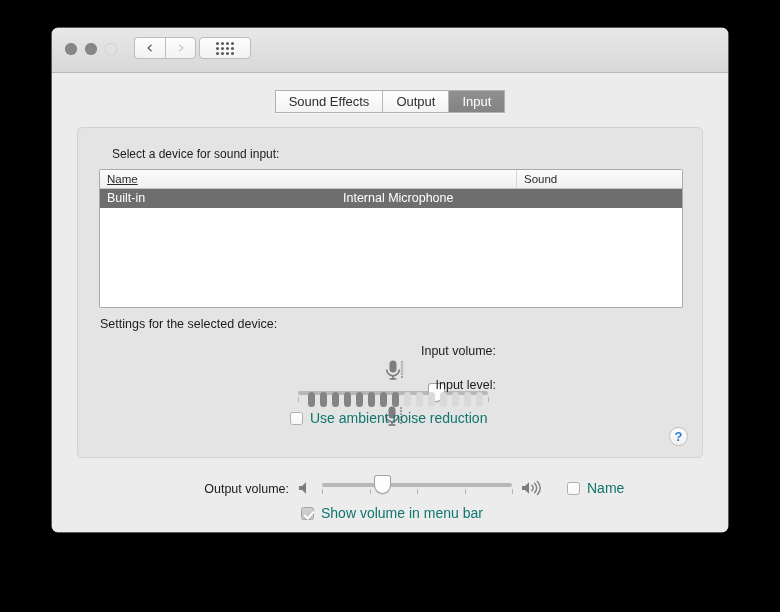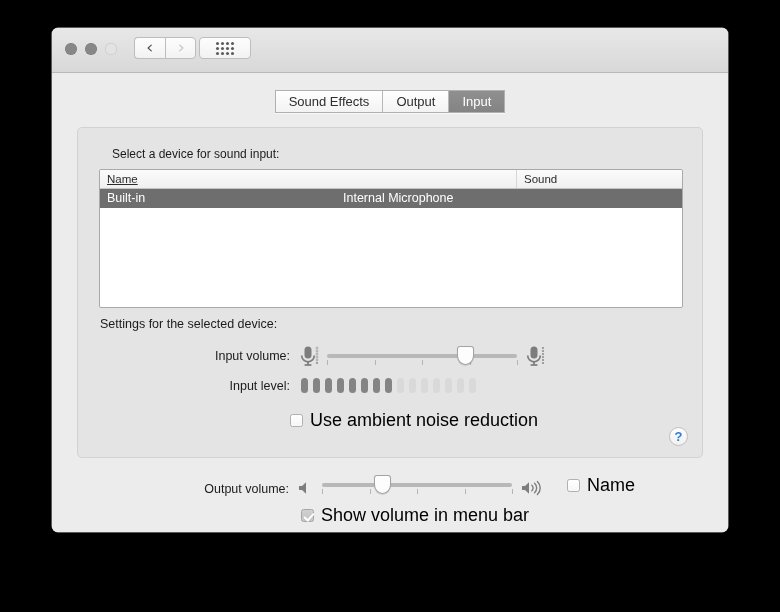--- a/index.html
+++ b/index.html
@@ -248,20 +248,21 @@
     top: 189px;
     font-size: 12.5px;
     color: #1b1b1b;
   }
 
   
   .ctl-row {
     position: absolute;
     display: flex;
     align-items: center;
+    flex-direction: column;
   }
   .row-label {
     font-size: 12.5px;
     color: #1b1b1b;
     text-align: right;
     white-space: nowrap;
   }
 
   #input-volume-row { left: 0; top: 216px; width: 100%; }
   #input-volume-row .row-label { width: 212px; }
@@ -341,21 +342,21 @@
     content: "";
     position: absolute;
     left: 4px;
     top: 1px;
     width: 4px;
     height: 8px;
     border: solid #ffffff;
     border-width: 0 2px 2px 0;
     transform: rotate(42deg);
   }
-  .cb-label { font-size: 18px; color: #000000; white-space: nowrap; }
+  .cb-label { font-size: 14px; color: #0f766e; white-space: nowrap; }
 
   #ambient-row {
     position: absolute;
     left: 212px;
     top: 282px;
   }
 
   
   #help-button {
     position: absolute;

